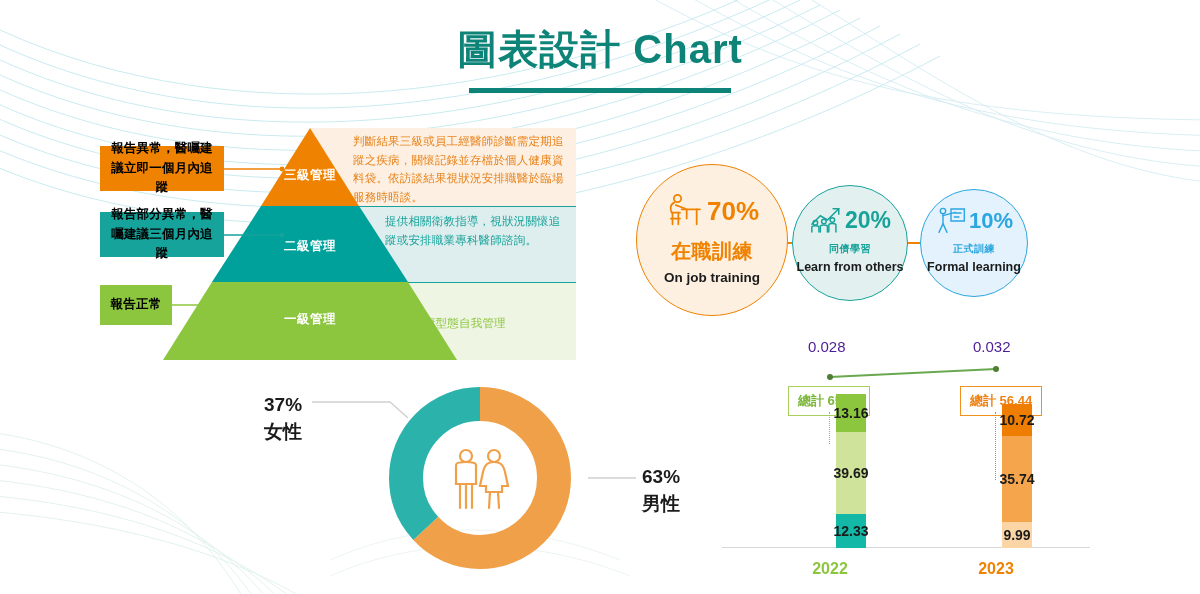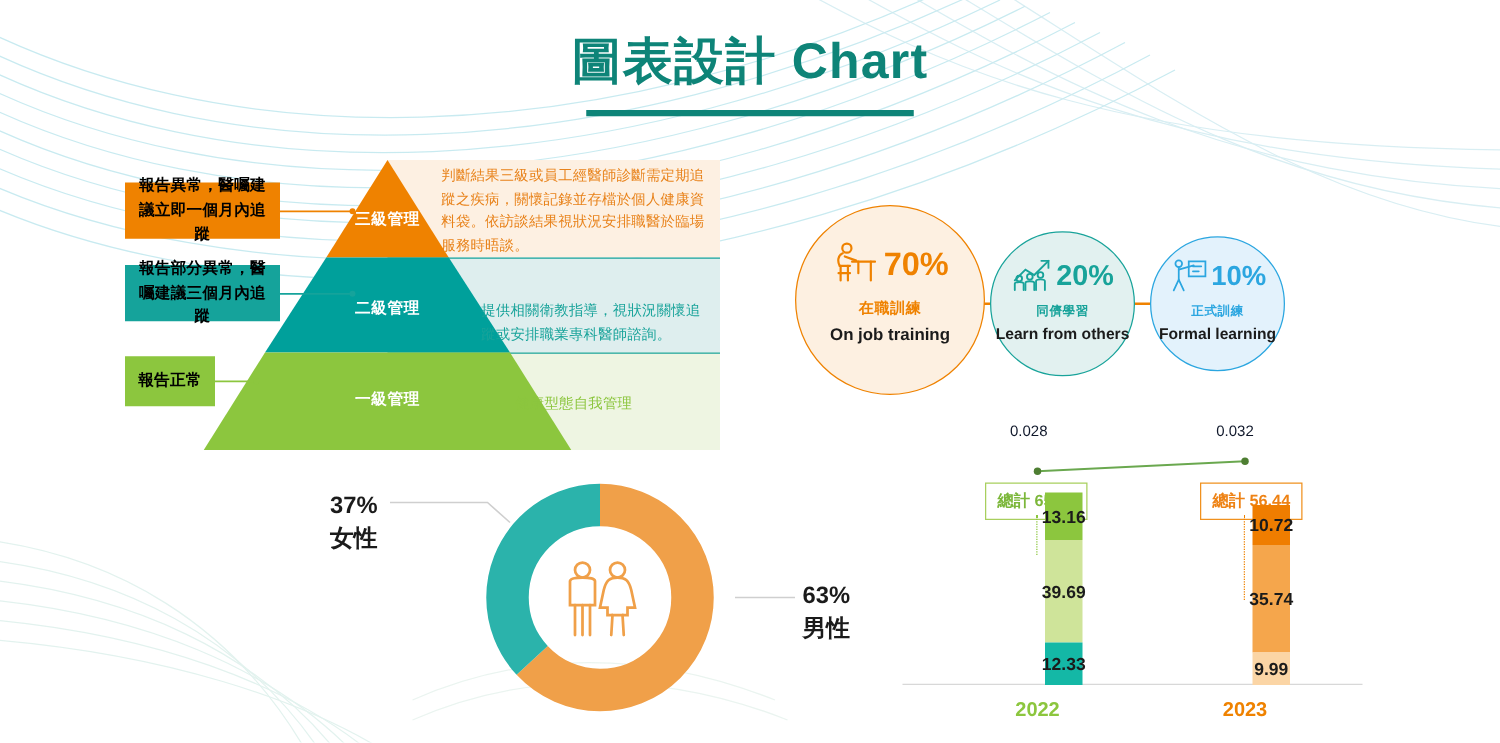--- a/index.html
+++ b/index.html
@@ -70,21 +70,21 @@
   .band-1 { top: 154px; height: 78px;  background: #eef5e2; border-top: 1px solid #18a39a; }
 
   .band-text {
     position: absolute;
     box-sizing: border-box;
     font-size: 11.5px;
     line-height: 1.62;
     letter-spacing: 0.2px;
   }
   .band-text-3 { left: 258px; top: 4px;  width: 212px; color: #e8821a; }
-  .band-text-2 { left: 290px; top: 84px; width: 180px; color: #18a39a; margin-top: 28px; }
+  .band-text-2 { left: 290px; top: 84px; width: 180px; color: #18a39a; }
   .band-text-1 { left: 258px; top: 186px; width: 212px; color: #8cc63e; text-align: center; }
 
   .tri {
     position: absolute;
     left: 0;
     top: 0;
     width: 480px;
     height: 232px;
   }
   .tier-label {
@@ -153,21 +153,21 @@
     gap: 2px;
   }
   .circ-pct {
     font-size: 26px;
     font-weight: 700;
     line-height: 1;
   }
   .circ-2 .circ-pct { font-size: 23px; }
   .circ-3 .circ-pct { font-size: 22px; }
   .circ-zh {
-    font-size: 12px;
+    font-size: 20px;
     font-weight: 700;
     margin-top: 7px;
     letter-spacing: 0.5px;
   }
   .circ-2 .circ-zh, .circ-3 .circ-zh { font-size: 10px; margin-top: 5px; }
   .circ-en {
     font-size: 13.5px;
     color: #1b1b1b;
     font-weight: 600;
     line-height: 1.25;
@@ -209,22 +209,22 @@
   
   .bar-block {
     position: absolute;
     left: 722px;
     top: 330px;
     width: 368px;
     height: 260px;
   }
   .trend-num {
     position: absolute;
-    font-size: 12px;
-    color: #0f172a;
+    font-size: 15px;
+    color: #4c1d95;
     font-weight: 400;
     top: 8px;
   }
   .trend-num-a { left: 86px; }
   .trend-num-b { left: 251px; }
 
   .total-box {
     position: absolute;
     box-sizing: border-box;
     border: 1.4px solid;

